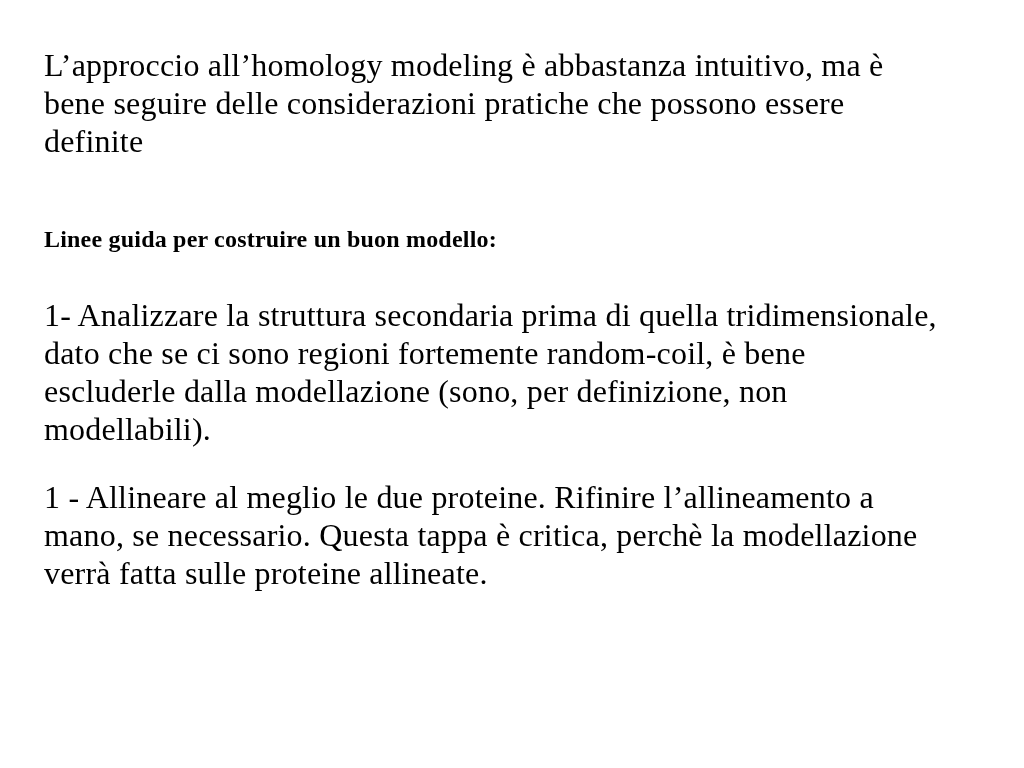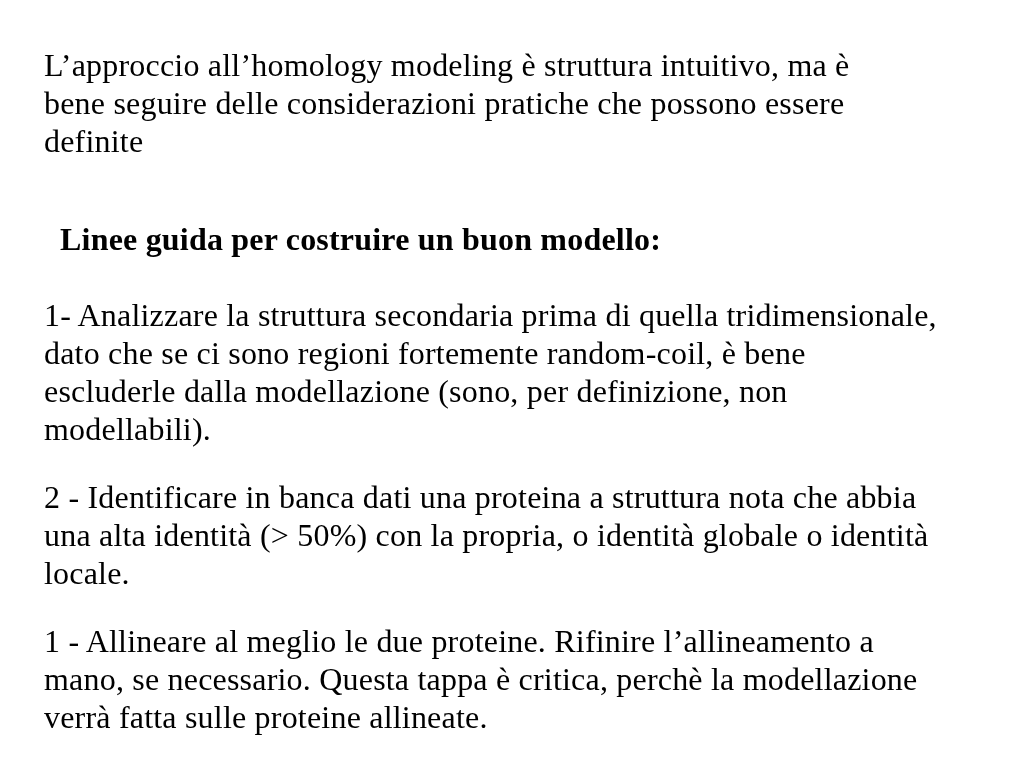--- a/index.html
+++ b/index.html
@@ -23,45 +23,42 @@
     line-height: 38px;
     font-weight: normal;
     margin: 0;
     white-space: pre-line;
     letter-spacing: 0.2px;
   }
   .intro {
     margin-bottom: 60px;
   }
   .heading {
-    font-size: 32px;
+    font-size: 24px;
     line-height: 38px;
     font-weight: bold;
-    margin: 0 0 38px 16px;
+    margin: 0 0 38px 0;
     letter-spacing: 0.2px;
   }
   .guideline {
     margin-bottom: 30px;
   }
 </style>
 </head>
 <body>
 
 <div class="slide">
-  <p class="body-text intro">L’approccio all’homology modeling è struttura intuitivo, ma è
+  <p class="body-text intro">L’approccio all’homology modeling è abbastanza intuitivo, ma è
 bene seguire delle considerazioni pratiche che possono essere
 definite</p>
 
   <h2 class="heading">Linee guida per costruire un buon modello:</h2>
 
   <p class="body-text guideline">1- Analizzare la struttura secondaria prima di quella tridimensionale,
 dato che se ci sono regioni fortemente random-coil, è bene
 escluderle dalla modellazione (sono, per definizione, non
 modellabili).</p>
 
-  <p class="body-text guideline">2 - Identificare in banca dati una proteina a struttura nota che abbia
-una alta identità (&gt; 50%) con la propria, o identità globale o identità
-locale.</p>
 
   <p class="body-text guideline">1 -  Allineare al meglio le due proteine. Rifinire l’allineamento a
 mano, se necessario. Questa tappa è critica, perchè la modellazione
 verrà fatta sulle proteine allineate.</p>
 </div>
 
 </body></html>

